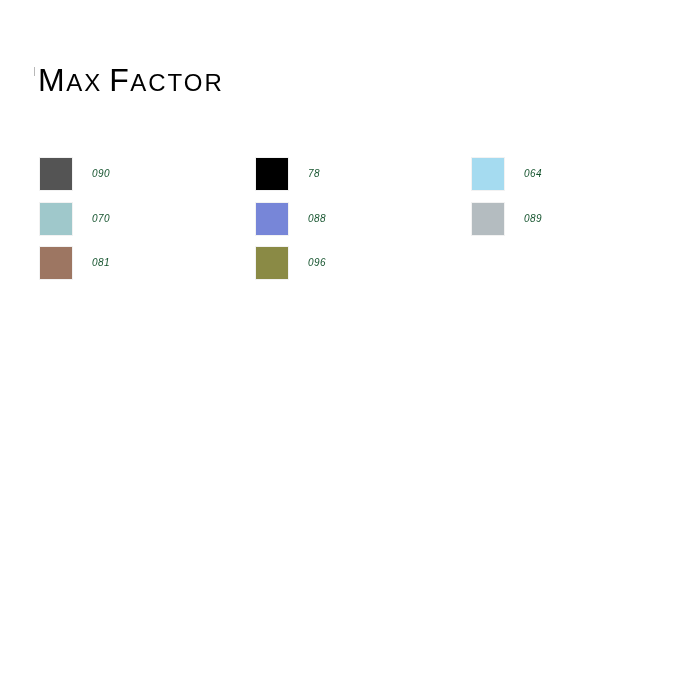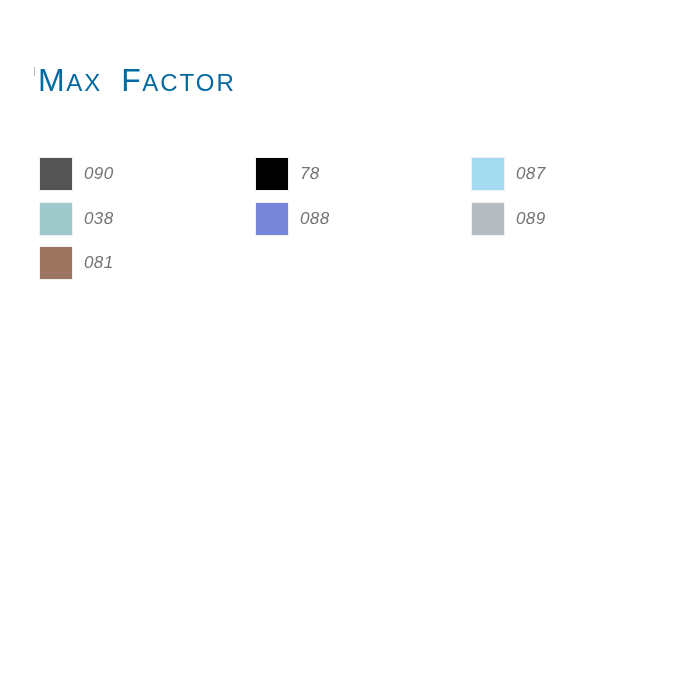--- a/index.html
+++ b/index.html
@@ -33,35 +33,35 @@
   #brand-tick {
     display: block;
     width: 1px;
     height: 9px;
     background: #b8b8b8;
     margin-right: 3px;
     margin-bottom: 20px;
   }
   .logo-word {
     display: inline-block;
-    color: #0369a1;
+    color: #000000;
     font-family: "Liberation Sans", sans-serif;
     font-weight: 400;
     line-height: 1;
     letter-spacing: 1.5px;
   }
   .logo-cap {
     font-size: 32px;
   }
   .logo-small {
     font-size: 24px;
     letter-spacing: 2.0px;
   }
   .logo-word + .logo-word {
-    margin-left: 12px;
+    margin-left: 0;
   }
   #logo-max { margin-right: 7px; }
 
   
   #swatch-grid {
     position: absolute;
     left: 40px;
     top: 158px;
     width: 620px;
   }
@@ -75,25 +75,25 @@
     display: flex;
     align-items: flex-start;
   }
   .swatch-chip {
     width: 32px;
     height: 32px;
     flex: 0 0 32px;
     box-shadow: 0 0 0 1px rgba(0,0,0,0.05);
   }
   .swatch-label {
-    margin-left: 12px;
+    margin-left: 20px;
     font-family: "Liberation Sans", sans-serif;
     font-style: italic;
-    font-size: 17px;
-    color: #737373;
+    font-size: 10px;
+    color: #14532d;
     line-height: 32px;
     letter-spacing: 0.4px;
     white-space: nowrap;
   }
 </style>
 </head>
 <body>
 
 <div id="page">
 
@@ -104,41 +104,45 @@
   </div>
 
   <div id="swatch-grid">
       <div class="swatch-column" style="left: 0px;">
         <div class="swatch-row">
           <div class="swatch-chip" title="#545454" style="background: rgb(84, 84, 84);"></div>
           <div class="swatch-label">090</div>
         </div>
         <div class="swatch-row">
           <div class="swatch-chip" title="#9fc8cb" style="background: rgb(159, 200, 203);"></div>
-          <div class="swatch-label">038</div>
+          <div class="swatch-label">070</div>
         </div>
         <div class="swatch-row">
           <div class="swatch-chip" title="#9d7662" style="background: rgb(157, 118, 98);"></div>
           <div class="swatch-label">081</div>
         </div>
       </div>
       <div class="swatch-column" style="left: 216px;">
         <div class="swatch-row">
           <div class="swatch-chip" title="#000000" style="background: rgb(0, 0, 0);"></div>
           <div class="swatch-label">78</div>
         </div>
         <div class="swatch-row">
           <div class="swatch-chip" title="#7786d8" style="background: rgb(119, 134, 216);"></div>
           <div class="swatch-label">088</div>
         </div>
+        <div class="swatch-row">
+          <div class="swatch-chip" title="#8a8a45" style="background: rgb(138, 138, 69);"></div>
+          <div class="swatch-label">096</div>
+        </div>
       </div>
       <div class="swatch-column" style="left: 432px;">
         <div class="swatch-row">
           <div class="swatch-chip" title="#a5dbf0" style="background: rgb(165, 219, 240);"></div>
-          <div class="swatch-label">087</div>
+          <div class="swatch-label">064</div>
         </div>
         <div class="swatch-row">
           <div class="swatch-chip" title="#b4bcc0" style="background: rgb(180, 188, 192);"></div>
           <div class="swatch-label">089</div>
         </div>
       </div>
     </div>
 
 </div>
 

